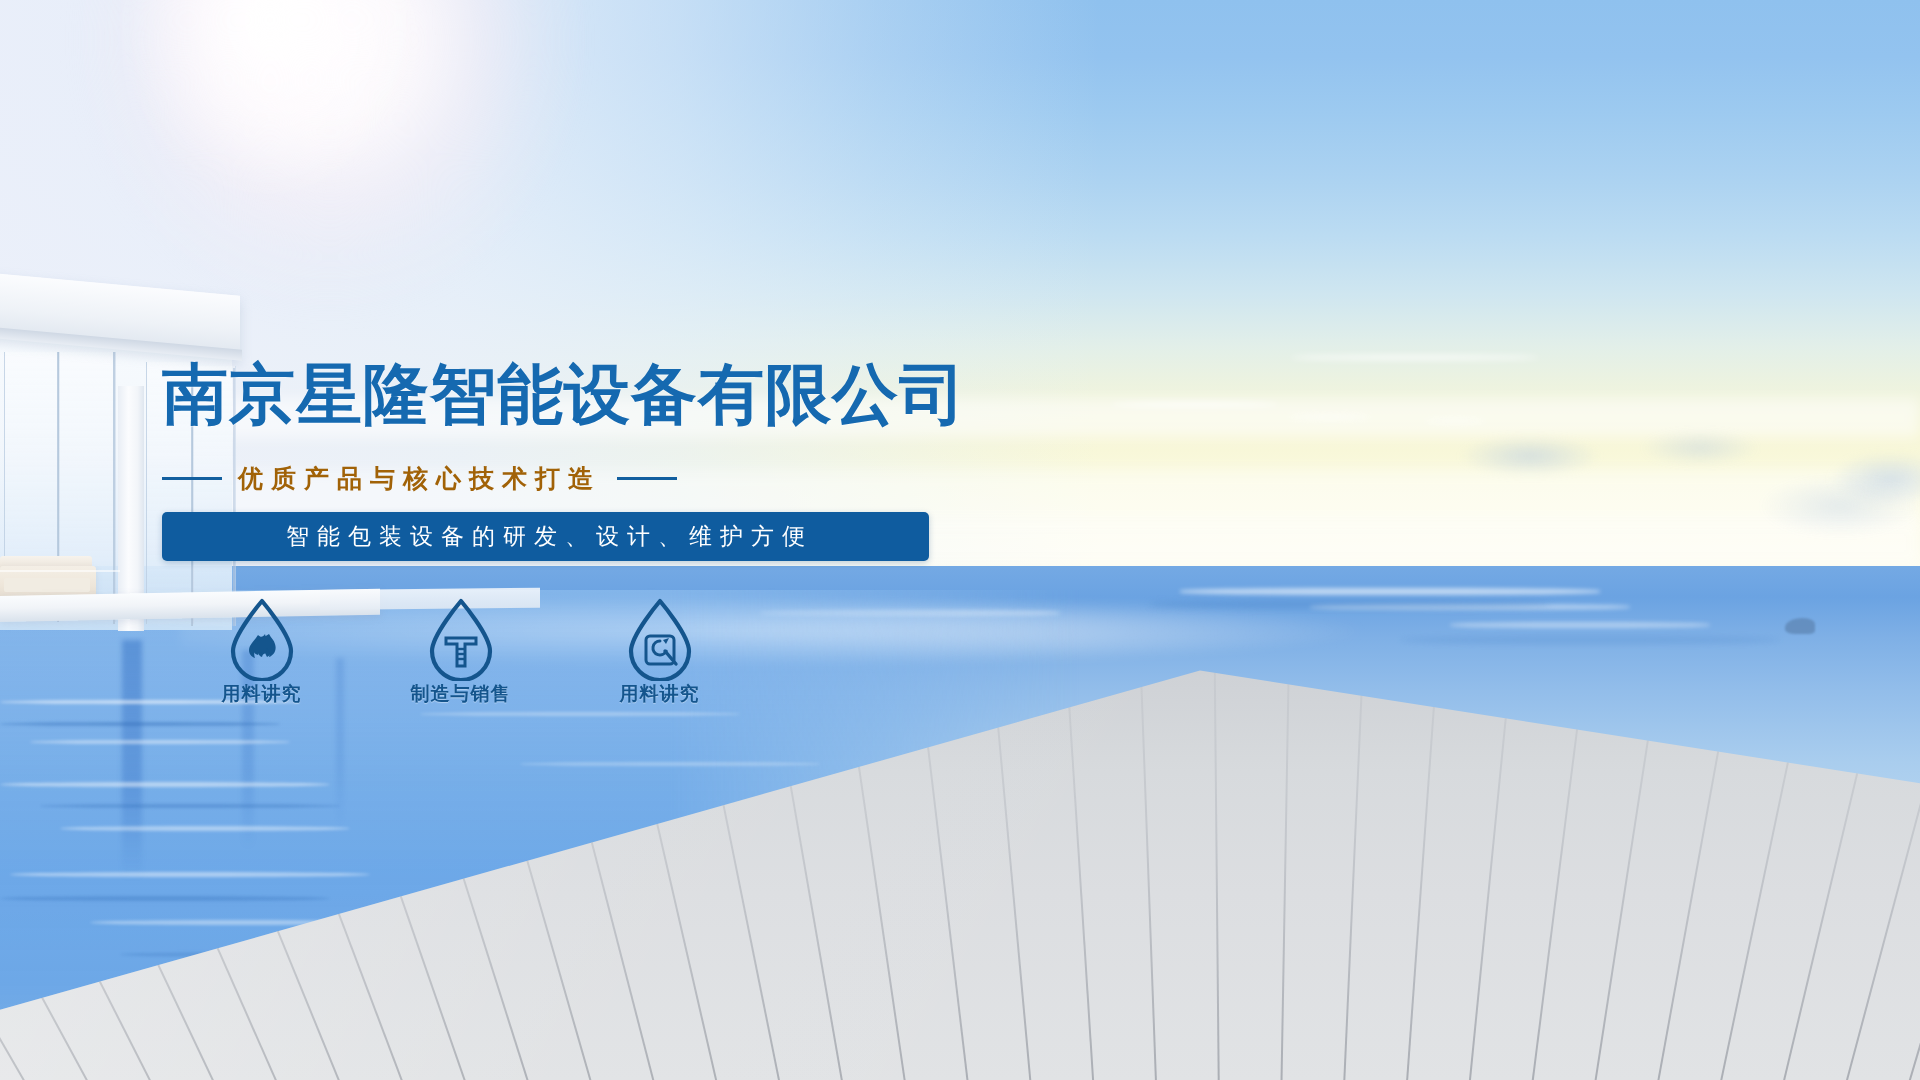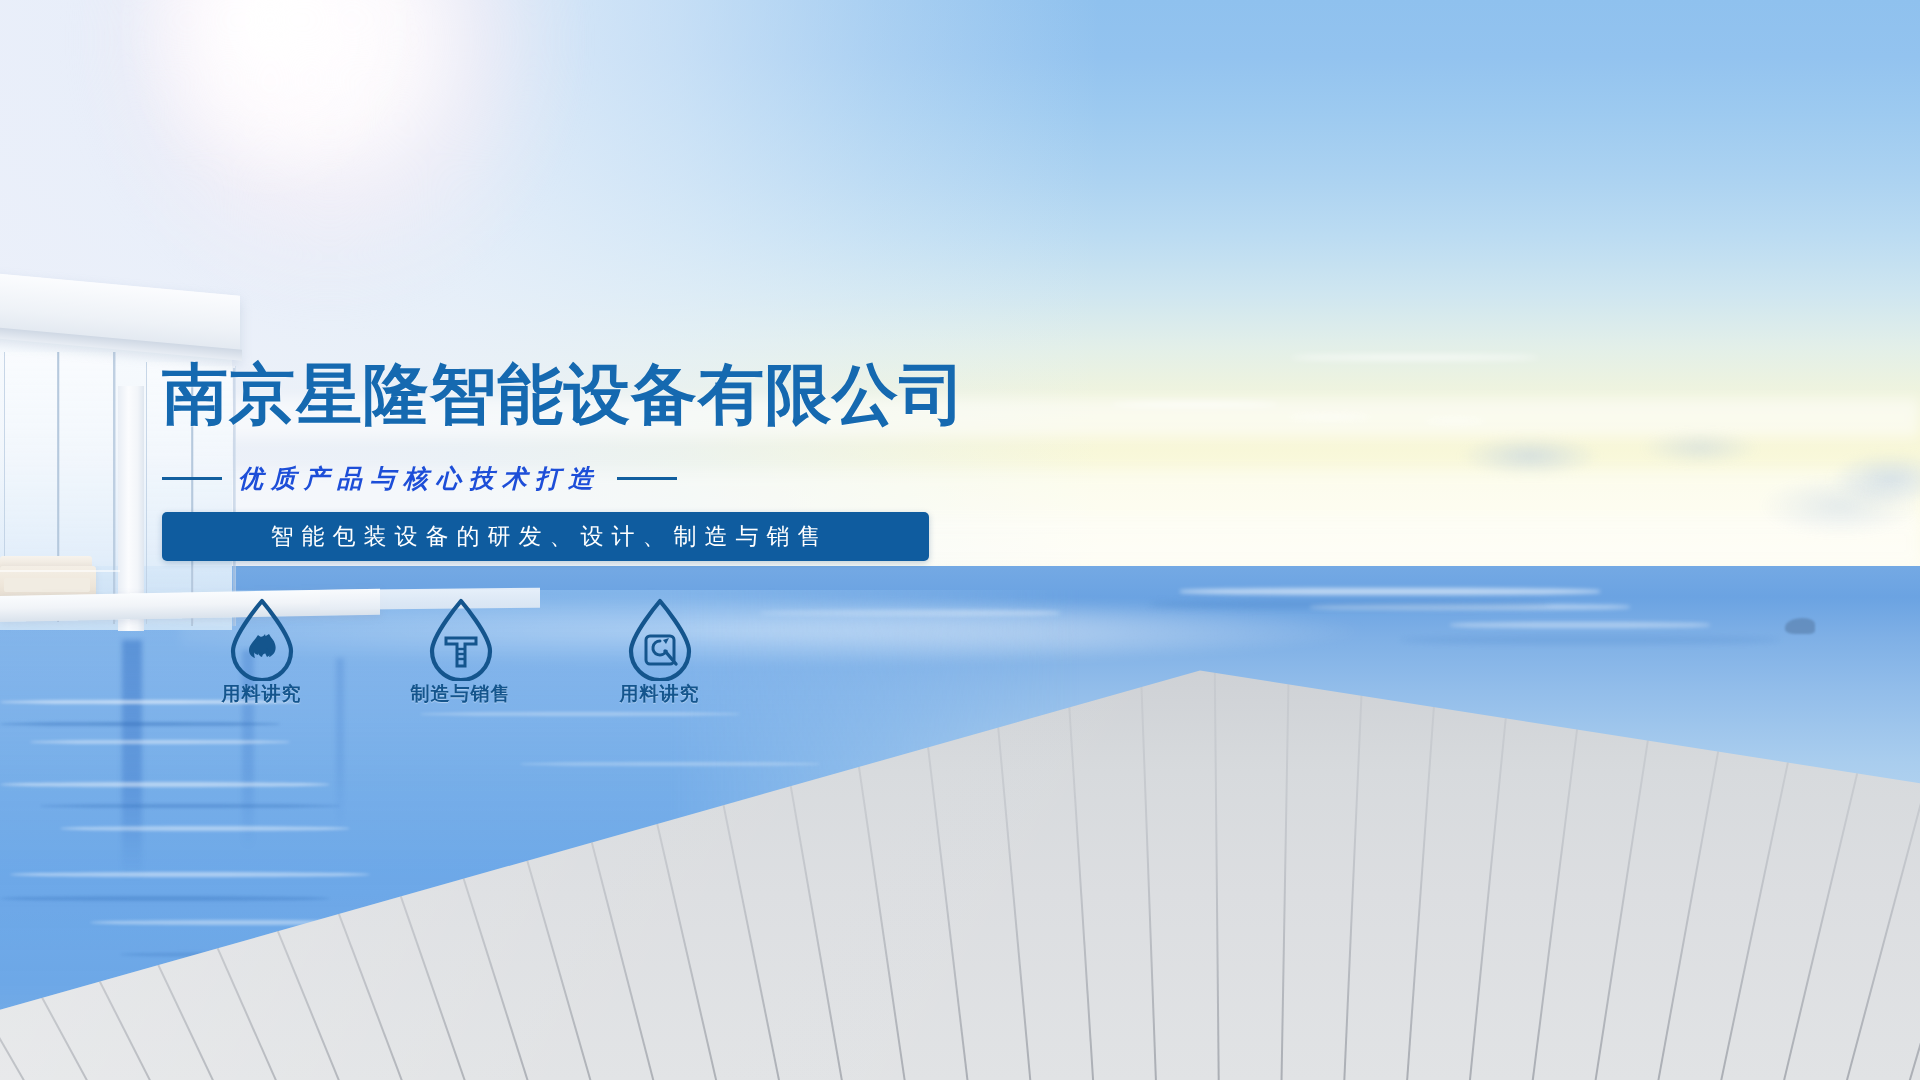--- a/index.html
+++ b/index.html
@@ -241,24 +241,23 @@
 
   .subtitle-row{
     position:absolute;left:155px;top:462px;
     display:flex;align-items:center;gap:16px;
     white-space:nowrap;
   }
   .rule{
     width:60px;height:3px;background:#125f9f;flex:none;
   }
   .subtitle{
-    font-size:25px;font-weight:bold;color:#1d4ed8;
+    font-size:25px;font-weight:bold;color:#a16207;
     letter-spacing:8px;
     font-family:"DejaVu Sans","Liberation Sans",sans-serif;
-    font-style:italic;
   }
 
   .bluebar{
     position:absolute;left:155px;top:512px;
     width:767px;height:49px;
     background:#0f5c9f;
     border-radius:5px;
     display:flex;align-items:center;justify-content:center;
     box-shadow:0 2px 6px rgba(20,70,125,0.25);
   }
@@ -398,21 +397,21 @@
 
     <div class="title">南京星隆智能设备有限公司</div>
 
     <div class="subtitle-row">
       <span class="rule"></span>
       <span class="subtitle">优质产品与核心技术打造</span>
       <span class="rule"></span>
     </div>
 
     <div class="bluebar">
-      <span class="bluebar-text">智能包装设备的研发、设计、制造与销售</span>
+      <span class="bluebar-text">智能包装设备的研发、设计、维护方便</span>
     </div>
 
     <div class="features">
 
       <div class="feature">
         <svg class="drop" viewBox="0 0 74 86">
           <path d="M37 6 C37 6 66 40 66 56 A29 29 0 0 1 8 56 C8 40 37 6 37 6 Z" fill="none" stroke="#14558d" stroke-width="4.2" stroke-linejoin="round"></path>
           <path d="M33 40 c-3 5 -6 7 -8 11 c-2.5 5 0 11 5 12 c-2 -5 0 -8 3 -10 c-1 5 1 8 4 9 l2 -6 l3 6
                    c4 -2 6 -7 4 -12 c-1.5 -4 -5 -6 -6 -11 c-2 3 -4 4 -7 1 z" fill="#14558d"></path>
           <path d="M44 39 c2 4 5 6 6 10 c2 6 -1 11 -6 13 c1 -4 0 -7 -2 -9

